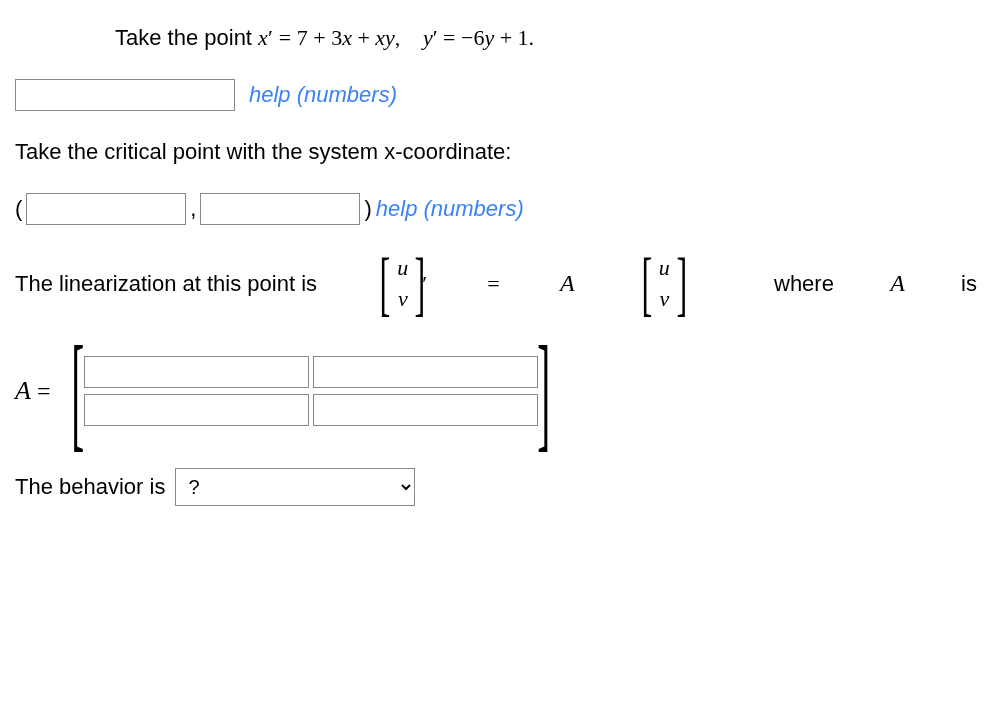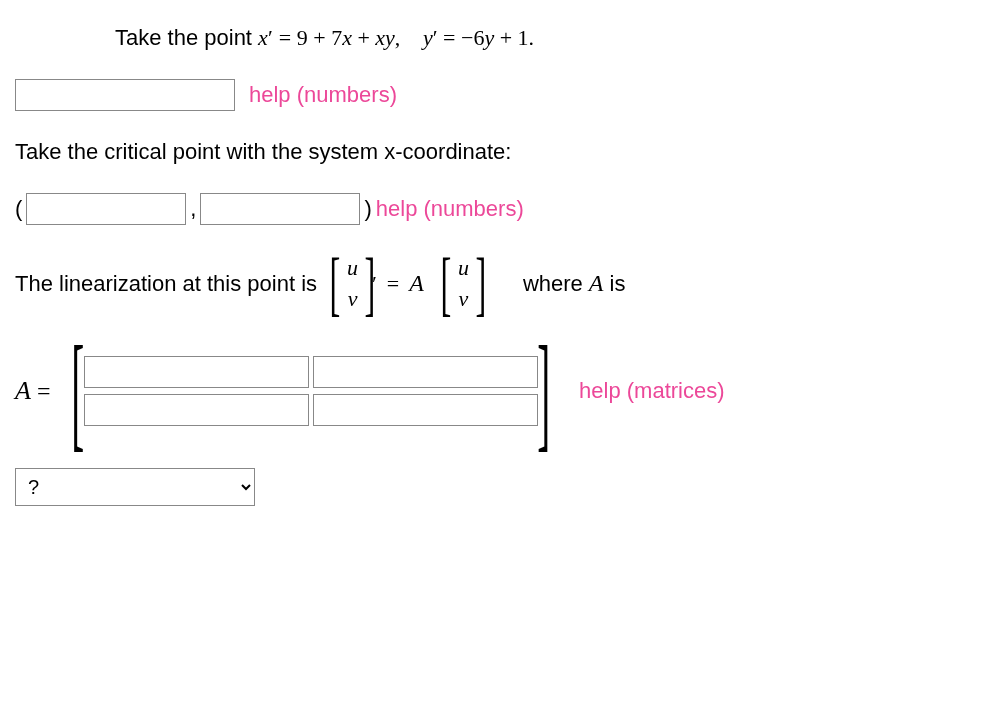--- a/index.html
+++ b/index.html
@@ -7,21 +7,21 @@
       font-size: 22px;
       margin: 0;
       padding: 15px;
       background: #fff;
       color: #000;
       width: 962px;
     }
     .math { font-family: 'Times New Roman', serif; font-style: italic; }
     .math-upright { font-family: 'Times New Roman', serif; font-style: normal; }
     .row { margin-bottom: 28px; }
-    .link { color: #ec4899; text-decoration: none; cursor: pointer; }
+    .link { color: #3b82f6; text-decoration: none; cursor: pointer; font-style: italic; }
     input[type="text"] {
       border: 1px solid #888;
       height: 32px;
       font-size: 18px;
       padding: 2px 6px;
       box-sizing: border-box;
       vertical-align: middle;
     }
     .inp-med { width: 220px; }
     .inp-small { width: 160px; }
@@ -58,21 +58,21 @@
     .matrix-row { display: flex; }
     .flexrow { display: flex; align-items: center; flex-wrap: nowrap; }
     .indent { margin-left: 100px; }
   </style>
 </head>
 <body>
 
 <div class="row indent" style="margin-top:10px;">
   <span>Take the point </span>
   <span class="math">x</span><span class="math-upright">′</span>
-  <span class="math-upright"> = 9 + 7</span><span class="math">x</span><span class="math-upright"> + </span><span class="math">xy</span><span class="math-upright">,&nbsp;&nbsp;&nbsp;</span>
+  <span class="math-upright"> = 7 + 3</span><span class="math">x</span><span class="math-upright"> + </span><span class="math">xy</span><span class="math-upright">,&nbsp;&nbsp;&nbsp;</span>
   <span class="math">y</span><span class="math-upright">′</span><span class="math-upright"> = −6</span><span class="math">y</span><span class="math-upright"> + 1.</span>
 </div>
 
 <div class="row flexrow" style="gap:14px;">
   <input type="text" class="inp-med" style="">
   <a class="link">help (numbers)</a>
 </div>
 
 <div class="row">
   <span>Take the critical point with the system x-coordinate:</span>
@@ -80,21 +80,21 @@
 
 <div class="row flexrow" style="gap:4px;">
   <span>( </span>
   <input type="text" class="inp-small" style="">
   <span> , </span>
   <input type="text" class="inp-small" style="">
   <span> ) </span>
   <a class="link">help (numbers)</a>
 </div>
 
-<div class="row flexrow" style="gap:6px;">
+<div class="row flexrow" style="gap:6px;justify-content:space-between;">
   <span>The linearization at this point is </span>
   <span class="matrix-block">
     <span class="bracket">[</span>
     <span class="vec">
       <span>u</span>
       <span>v</span>
     </span>
     <span class="bracket">]</span>
     <span class="math-upright" style="vertical-align:26px; margin-left:-10px;">′</span>
   </span>
@@ -123,20 +123,20 @@
         <input type="text" class="inp-matrix" style="">
         <input type="text" class="inp-matrix" style="">
       </span>
       <span class="matrix-row">
         <input type="text" class="inp-matrix" style="">
         <input type="text" class="inp-matrix" style="">
       </span>
     </span>
     <span class="big-bracket" style="margin-left:-18px;">]</span>
   </span>
-  <a class="link" style="margin-left:8px;">help (matrices)</a>
 </div>
 
 <div class="row flexrow" style="gap:10px; margin-top:20px;">
+  <span>The behavior is </span>
   <select>
     <option>?</option>
   </select>
 </div>
 
 </body></html>

